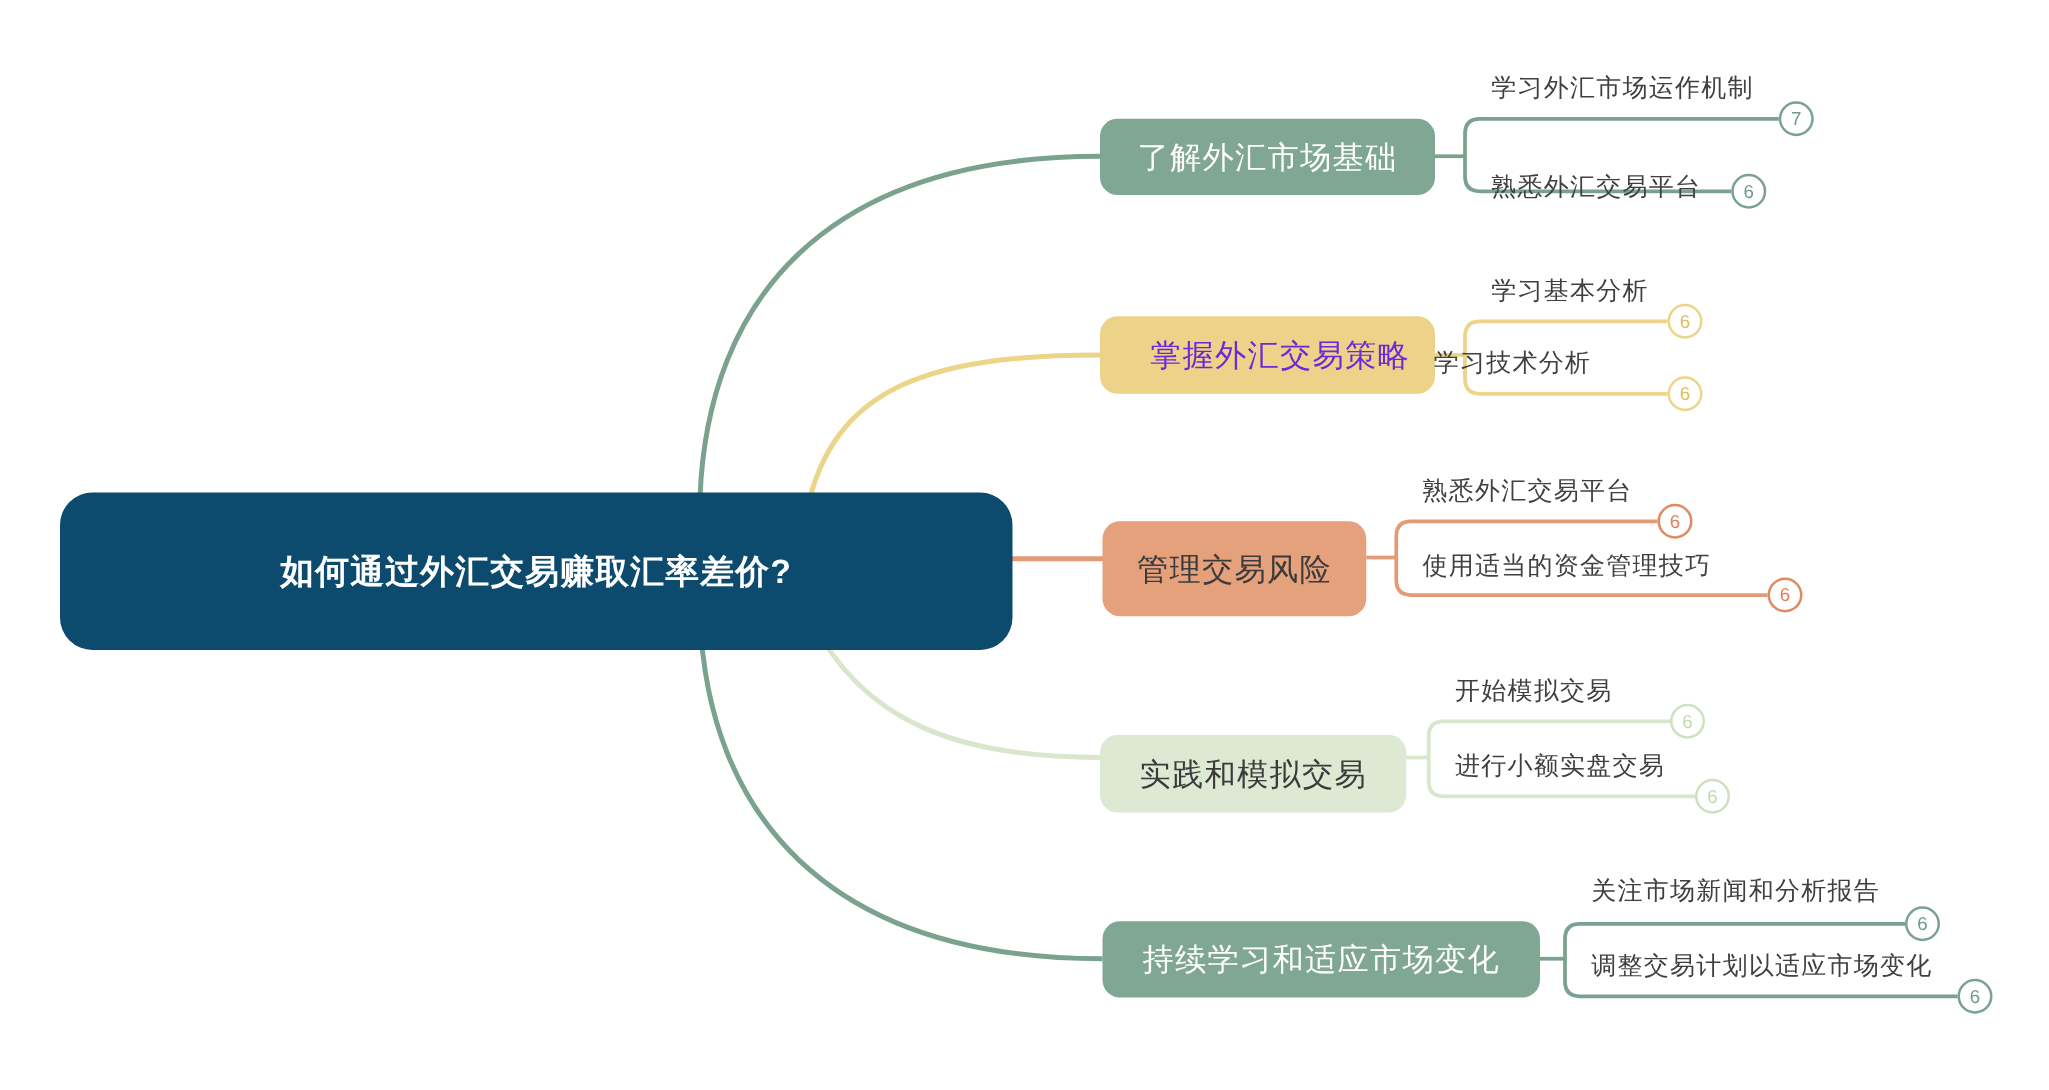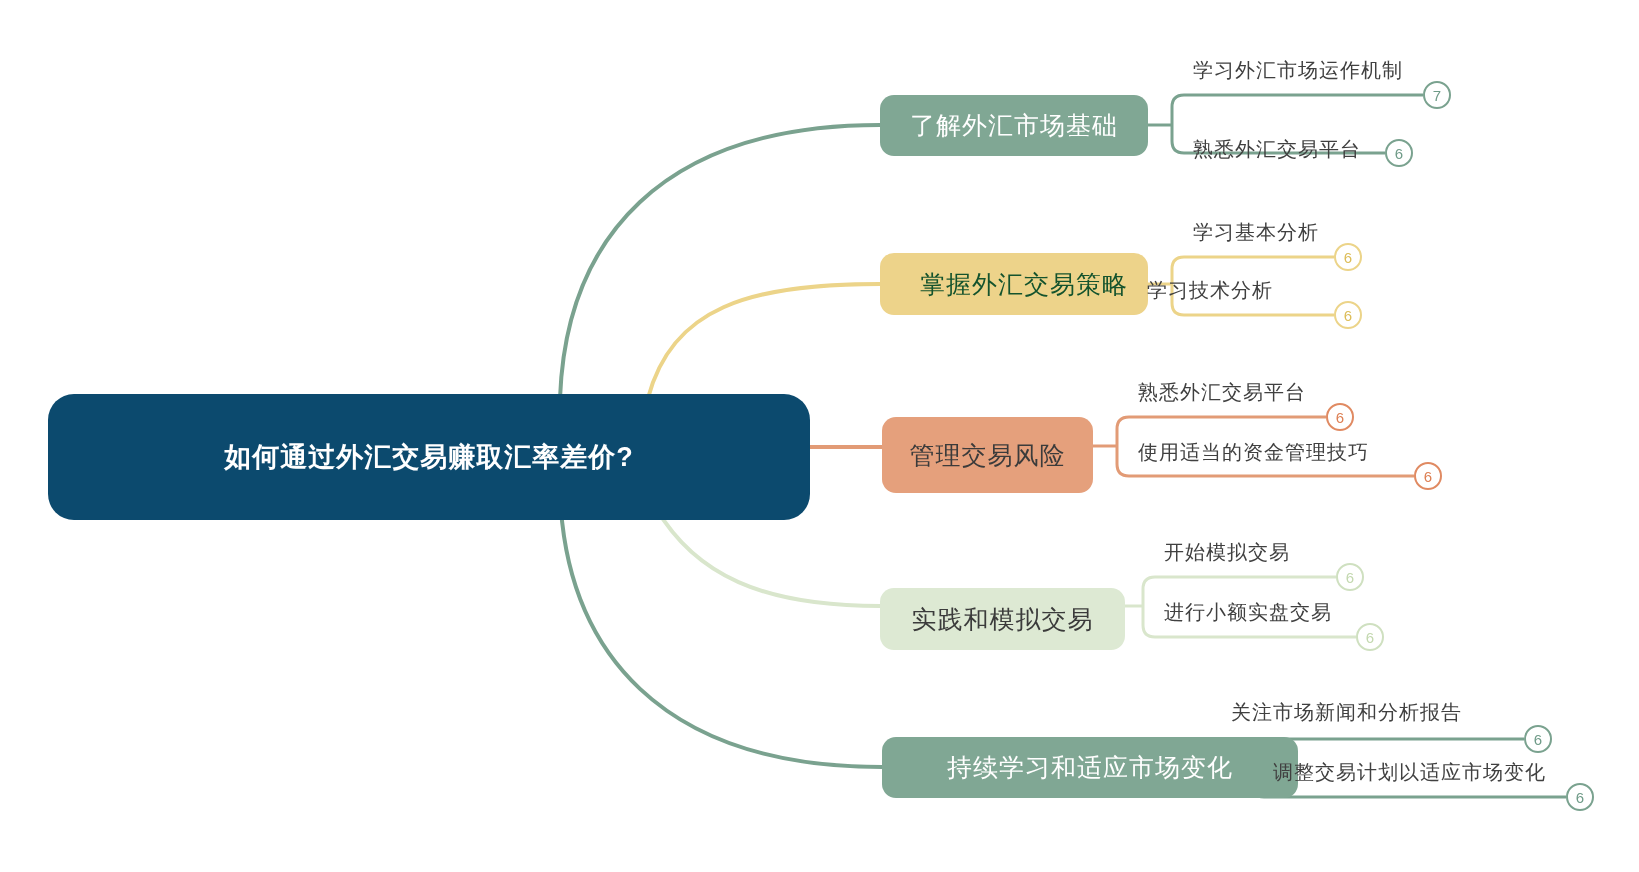--- a/index.html
+++ b/index.html
@@ -11,24 +11,24 @@
   .node{
     position:absolute;display:flex;align-items:center;justify-content:center;
     box-sizing:border-box;white-space:nowrap;
   }
   .root-node{
     left:48px;top:394px;width:762px;height:126px;background:#0c4a6e;border-radius:26px;
     color:#ffffff;font-size:27px;font-weight:700;letter-spacing:1px;
   }
   .branch-node{font-size:25px;border-radius:14px;letter-spacing:1px;}
   .bn1{left:880px;top:95px;width:268px;height:61px;background:#80a794;color:#ffffff;}
-  .bn2{left:880px;top:253px;width:268px;height:62px;background:#edd38a;color:#14532d;padding-left:20px;}
+  .bn2{left:880px;top:253px;width:268px;height:62px;background:#edd38a;color:#6d28d9;padding-left:20px;}
   .bn3{left:882px;top:417px;width:211px;height:76px;background:#e5a07c;color:#3b3b3b;}
   .bn4{left:880px;top:575px;width:245px;height:62px;background:#dde9d3;color:#3b3b3b;margin-top:13px;}
-  .bn5{left:882px;top:737px;width:416px;height:61px;background:#80a794;color:#ffffff;}
+  .bn5{left:882px;top:737px;width:350px;height:61px;background:#80a794;color:#ffffff;}
   .sub-label{
     position:absolute;font-size:20px;color:#404040;white-space:nowrap;height:26px;
     display:flex;align-items:center;letter-spacing:1px;
   }
   .badge{
     position:absolute;width:28px;height:28px;border-radius:50%;background:#ffffff;
     box-sizing:border-box;border:2px solid;display:flex;align-items:center;justify-content:center;
     font-size:15px;line-height:1;
   }
   .c1{border-color:#7aa28f;color:#6f9b88;}
@@ -87,18 +87,18 @@
   <div class="sub-label" style="left:1138px;top:379px;">熟悉外汇交易平台</div>
   <div class="badge c3" style="left:1326px;top:403px;">6</div>
   <div class="sub-label" style="left:1138px;top:439px;">使用适当的资金管理技巧</div>
   <div class="badge c3" style="left:1414px;top:462px;">6</div>
 
   <div class="sub-label" style="left:1164px;top:539px;">开始模拟交易</div>
   <div class="badge c4" style="left:1336px;top:563px;">6</div>
   <div class="sub-label" style="left:1164px;top:599px;">进行小额实盘交易</div>
   <div class="badge c4" style="left:1356px;top:623px;">6</div>
 
-  <div class="sub-label" style="left:1231px;top:699px;text-align:right;">关注市场新闻和分析报告</div>
+  <div class="sub-label" style="left:1273px;top:699px;text-align:right;">关注市场新闻和分析报告</div>
   <div class="badge c5" style="left:1524px;top:725px;">6</div>
   <div class="sub-label" style="left:1273px;top:759px;">调整交易计划以适应市场变化</div>
   <div class="badge c5" style="left:1566px;top:783px;">6</div>
 
 </div>
 
 </body></html>

